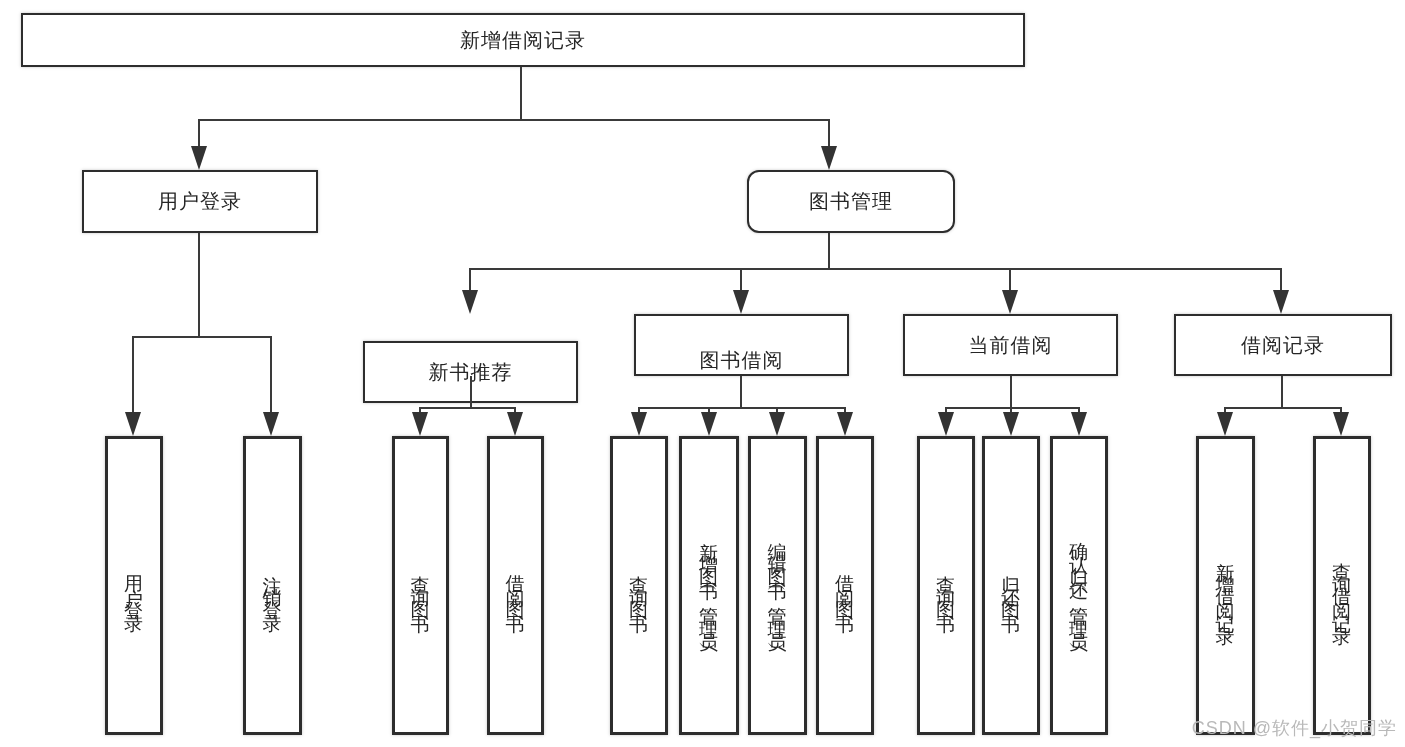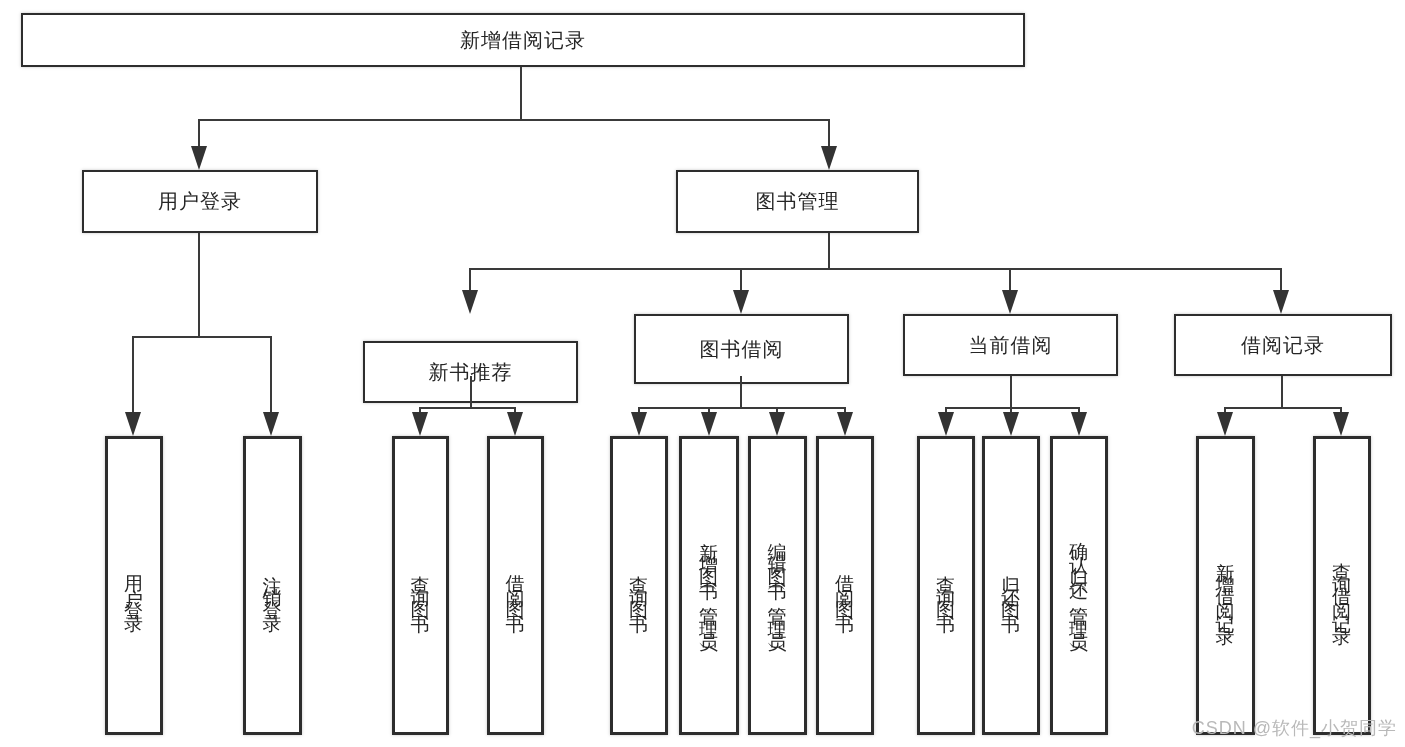--- a/index.html
+++ b/index.html
@@ -46,21 +46,21 @@
   <i class="vl" style="left:520px;top:67px;height:52px;"></i>
   <i class="hl" style="left:198px;top:119px;width:632px;"></i>
   <i class="vl" style="left:198px;top:119px;height:29px;"></i>
   <i class="vl" style="left:828px;top:119px;height:29px;"></i>
   <i class="ah" style="left:191px;top:146px;"></i>
   <i class="ah" style="left:821px;top:146px;"></i>
 
   <div class="box" style="left:82px;top:170px;width:236px;height:63px;">
     <span>用户登录</span>
   </div>
-  <div class="box" style="left:676px;top:170px;width:243px;height:63px;">
+  <div class="box" style="left:747px;top:170px;width:208px;height:63px;border-radius:12px;">
     <span>图书管理</span>
   </div>
 
   <i class="vl" style="left:198px;top:233px;height:103px;"></i>
   <i class="hl" style="left:132px;top:336px;width:140px;"></i>
   <i class="vl" style="left:132px;top:336px;height:78px;"></i>
   <i class="vl" style="left:270px;top:336px;height:78px;"></i>
   <i class="ah" style="left:125px;top:412px;"></i>
   <i class="ah" style="left:263px;top:412px;"></i>
 
@@ -71,21 +71,21 @@
   <i class="vl" style="left:1009px;top:268px;height:24px;"></i>
   <i class="vl" style="left:1280px;top:268px;height:24px;"></i>
   <i class="ah" style="left:462px;top:290px;"></i>
   <i class="ah" style="left:733px;top:290px;"></i>
   <i class="ah" style="left:1002px;top:290px;"></i>
   <i class="ah" style="left:1273px;top:290px;"></i>
 
   <div class="box" style="left:363px;top:314px;width:215px;height:62px;margin-top:27px;">
     <span>新书推荐</span>
   </div>
-  <div class="box" style="left:634px;top:314px;width:215px;height:70px;">
+  <div class="box" style="left:634px;top:314px;width:215px;height:62px;align-items:flex-end;">
     <span>图书借阅</span>
   </div>
   <div class="box" style="left:1174px;top:314px;width:218px;height:62px;">
     <span>借阅记录</span>
   </div>
   <div class="box" style="left:903px;top:314px;width:215px;height:62px;">
     <span>当前借阅</span>
   </div>
 
   <i class="vl" style="left:470px;top:376px;height:31px;"></i>

